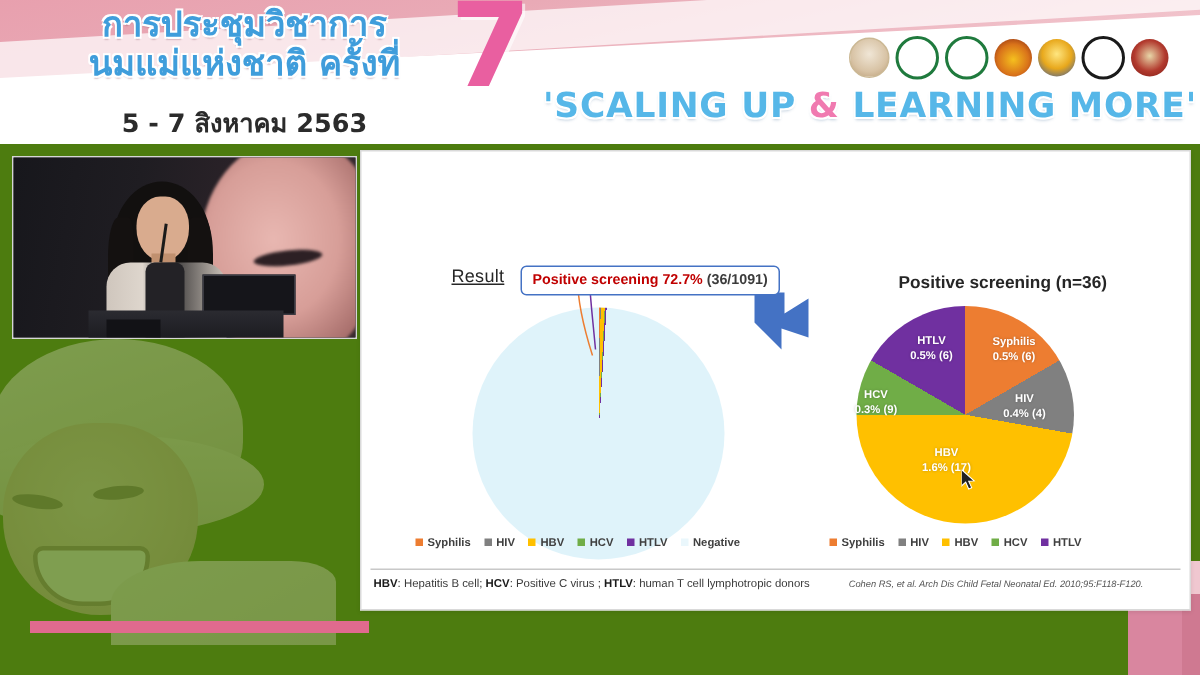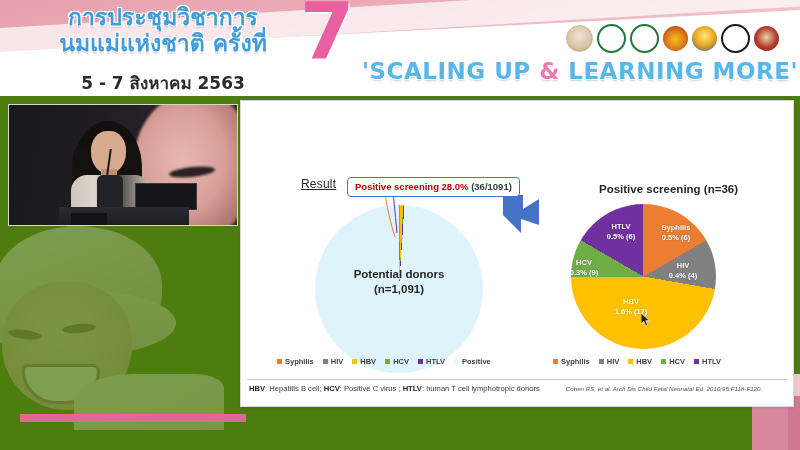--- a/index.html
+++ b/index.html
@@ -485,39 +485,35 @@
   <div class="pink-block-r1"></div>
   <div class="pink-block-r2"></div>
   <div class="pink-block-r3"></div>
 
   <div class="slide">
 
 
     <div class="result-label">Result</div>
 
     <div class="callout">
-      <span class="red">Positive screening 28.0%</span>
+      <span class="red">Positive screening 72.7%</span>
       <span class="grey">(36/1091)</span>
     </div>
 
     <svg class="pie-left-slivers" viewBox="0 0 168 92">
       <path d="M74,4 L80,4" stroke="#7030A0" stroke-width="0.8" fill="none"></path>
       <path d="M78,4 C78,14 80,30 82,52" stroke="#7030A0" stroke-width="1" fill="none"></path>
       <path d="M70,4 C70,16 73,34 80,56" stroke="#ED7D31" stroke-width="1" fill="none"></path>
     </svg>
 
     <svg class="blue-arrow" viewBox="0 0 46 42">
       <polygon points="4,2 24,2 24,16 40,6 40,32 22,26 22,40 4,22" fill="#4472C4"></polygon>
     </svg>
 
     <div class="pie-left"></div>
-    <div class="pie-left-label">
-      <div>Potential donors</div>
-      <div>(n=1,091)</div>
-    </div>
 
     <div class="legend left-leg">
       <span class="li">
           <span class="sw" style="background:#ED7D31"></span>
           <span>Syphilis</span>
         </span>
       <span class="li">
           <span class="sw" style="background:#808080"></span>
           <span>HIV</span>
         </span>
@@ -528,21 +524,21 @@
       <span class="li">
           <span class="sw" style="background:#70AD47"></span>
           <span>HCV</span>
         </span>
       <span class="li">
           <span class="sw" style="background:#7030A0"></span>
           <span>HTLV</span>
         </span>
       <span class="li">
           <span class="sw" style="background:#EAF7FC"></span>
-          <span>Positive</span>
+          <span>Negative</span>
         </span>
     </div>
 
     <div class="right-title">Positive screening (n=36)</div>
     <div class="pie-right"></div>
 
     <div class="pr-lab syphilis">
       <div>Syphilis</div>
       <div>0.5% (6)</div>
     </div>

